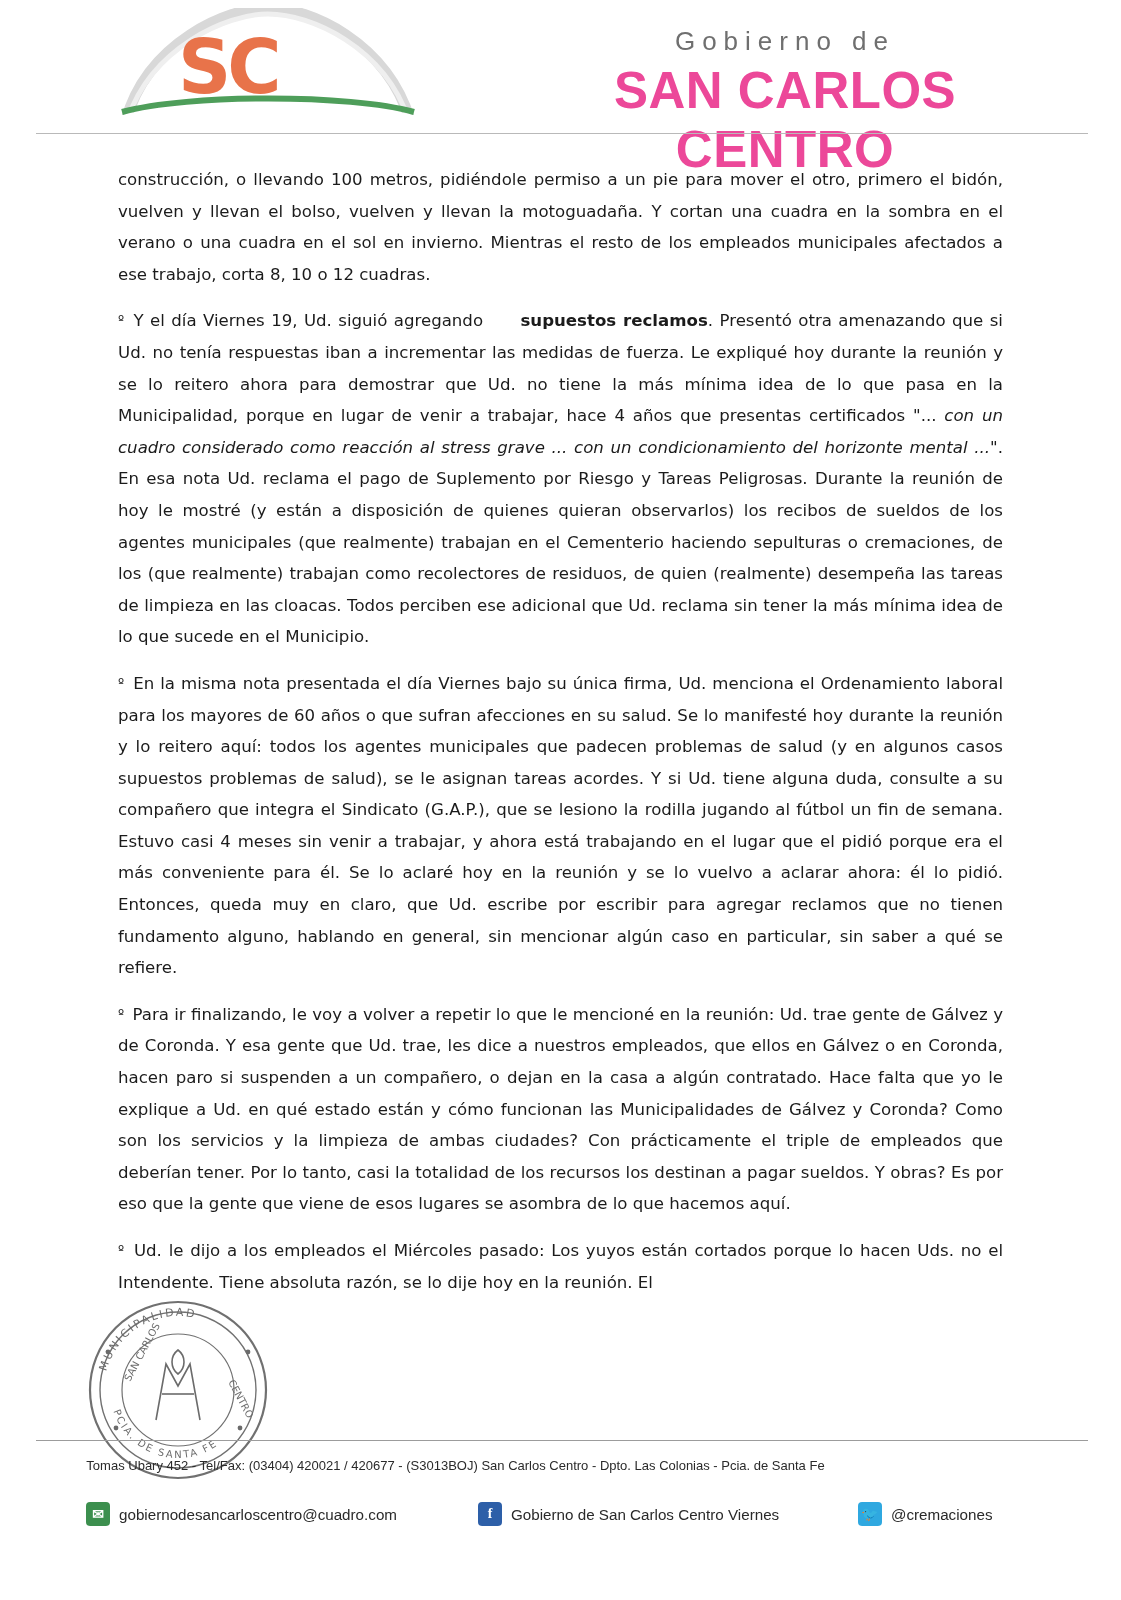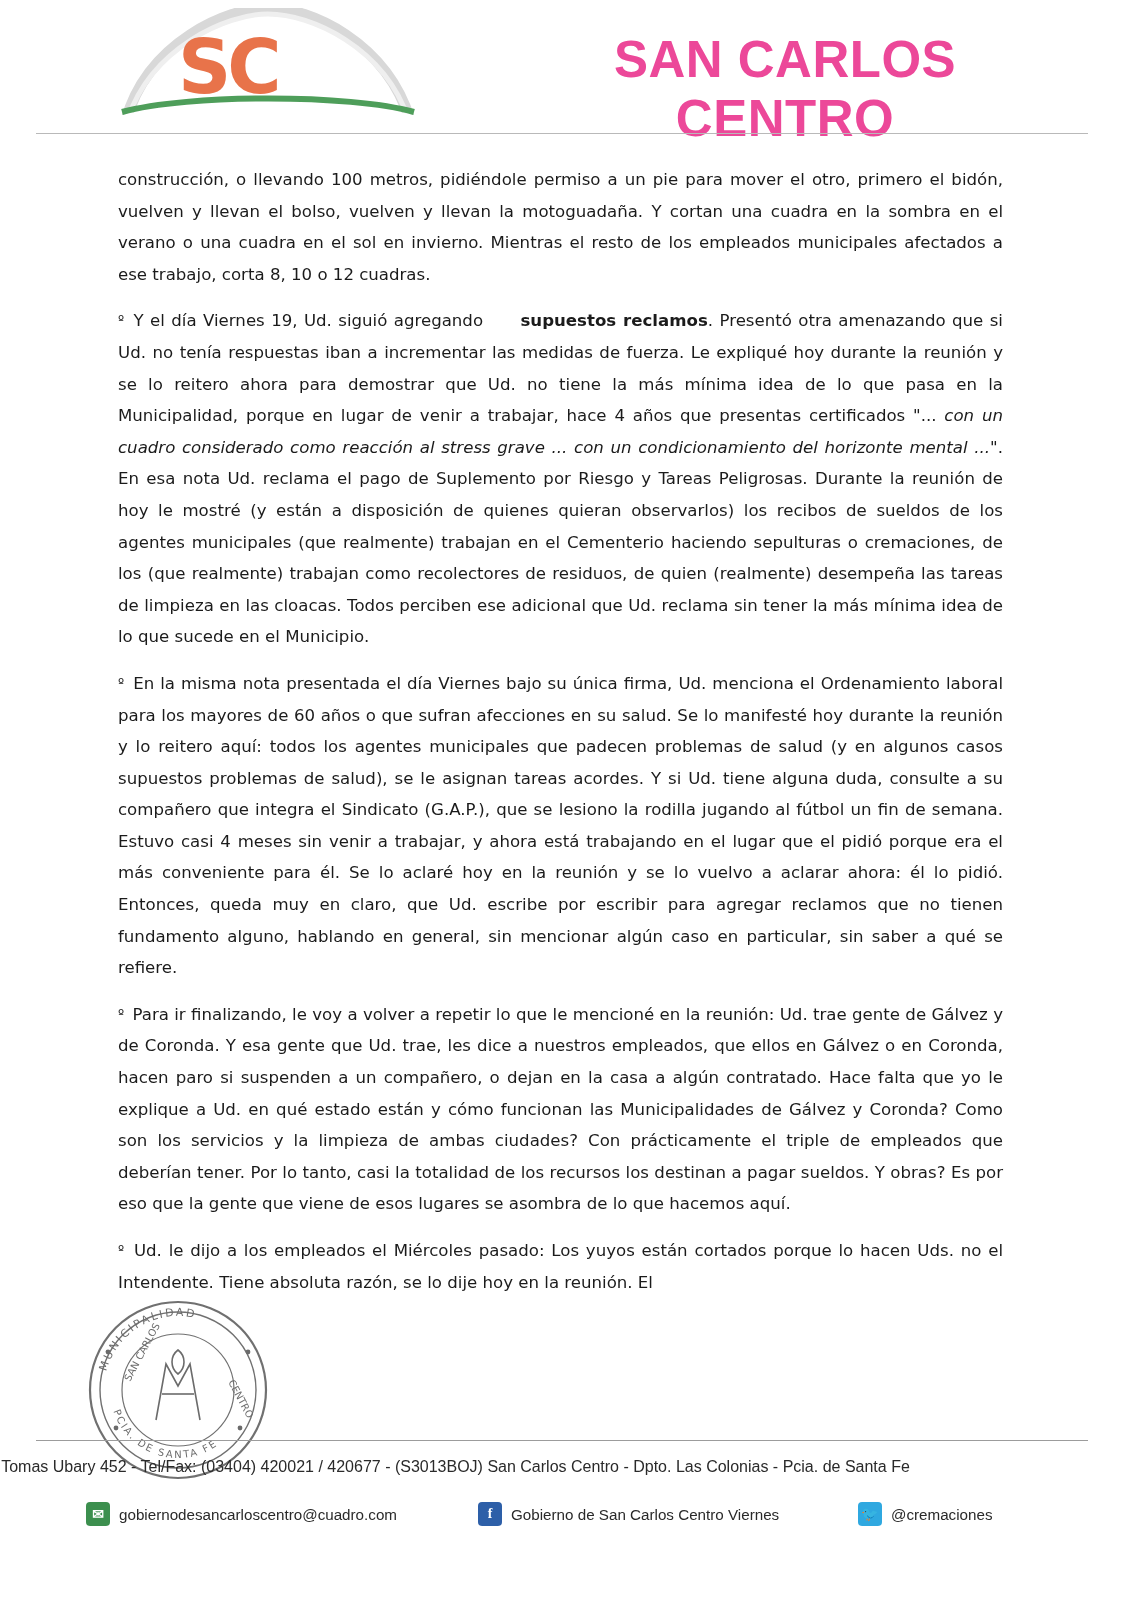--- a/index.html
+++ b/index.html
@@ -129,21 +129,21 @@
     height: 1px;
     background: #9c9c9c;
   }
   .footer-line1 {
     position: absolute;
     left: 0;
     top: 18px;
     width: 911px;
     text-align: center;
     font-family: "Liberation Sans", sans-serif;
-    font-size: 16px;
+    font-size: 13px;
     color: #2a2a2a;
   }
   .footer-line2 {
     position: absolute;
     left: 86px;
     top: 62px;
     width: 960px;
     height: 32px;
   }
   .fitem {
@@ -184,20 +184,21 @@
     <svg class="logo-arc" viewBox="0 0 300 118">
       <path d="M8 112 C 30 34, 110 0, 150 0 C 192 0, 268 34, 292 112" fill="none" stroke="#d8d8d8" stroke-width="11"></path>
       <path d="M10 110 C 34 40, 108 6, 150 6 C 194 6, 266 40, 290 110" fill="none" stroke="#efefef" stroke-width="5"></path>
       <path d="M0 108 C 60 92, 240 92, 300 108 L300 118 L0 118 Z" fill="#ffffff"></path>
       <path d="M4 104 C 70 86, 232 86, 296 104" fill="none" stroke="#4e9e5a" stroke-width="6"></path>
     </svg>
     <div class="logo-text">SC</div>
   </div>
 
   <div class="title-block">
+    <div class="title-top">Gobierno de</div>
     <div class="title-main">SAN CARLOS CENTRO</div>
   </div>
 
   <div class="header-rule"></div>
 </div>
 
 <div class="doc">
 
   <p class="para">
     <span>construcción, o llevando 100 metros, pidiéndole permiso a un pie para mover el otro, primero el bidón, vuelven y llevan el bolso, vuelven y llevan la motoguadaña. Y cortan una cuadra en la sombra en el verano o una cuadra en el sol en invierno. Mientras el resto de los empleados municipales afectados a ese trabajo, corta 8, 10 o 12 cuadras.</span>

